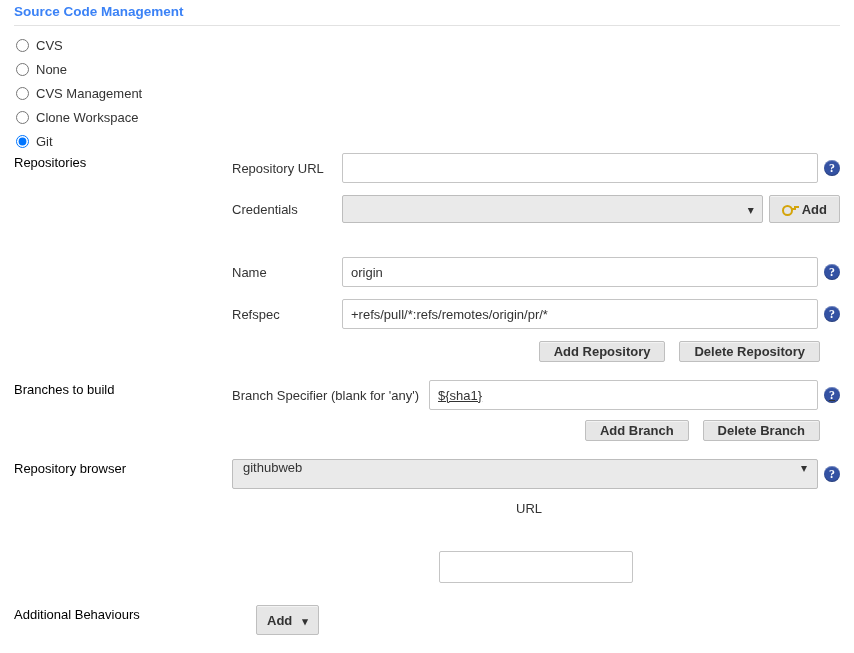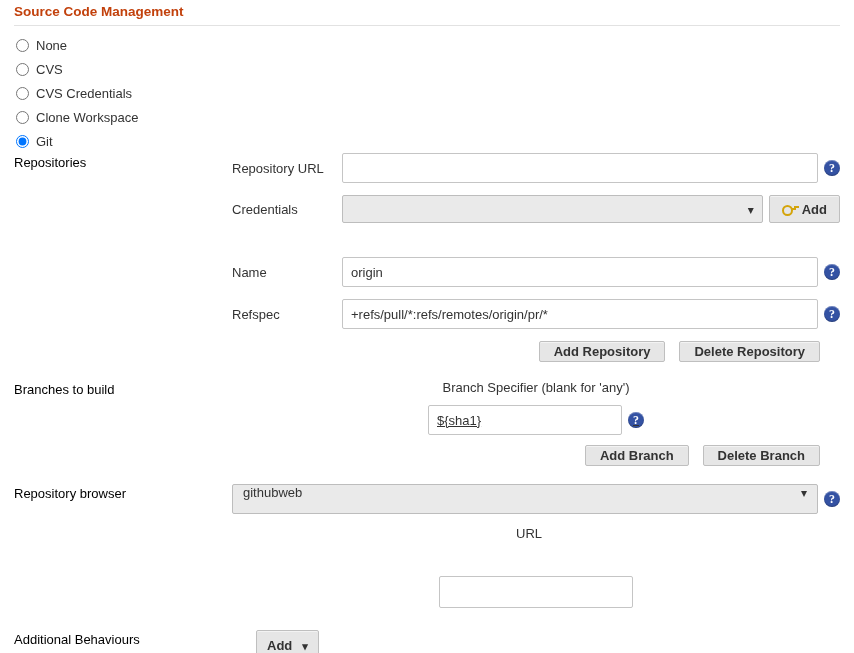--- a/index.html
+++ b/index.html
@@ -23,21 +23,21 @@
     font-family: Arial, Helvetica, sans-serif;
     font-size: 13px;
   }
   .page {
     width: 854px;
     padding: 4px 14px 18px 14px;
   }
   .section-title {
     font-weight: bold;
     font-size: 13.5px;
-    color: #c2410c;
+    color: #3b82f6;
     padding-bottom: 6px;
     border-bottom: 1px solid var(--divider);
     margin-bottom: 8px;
   }
 
   .radio-list {
     display: flex;
     flex-direction: column;
     gap: 9px;
     padding: 4px 0 0 2px;
@@ -179,21 +179,20 @@
     gap: 14px;
     justify-content: flex-end;
     padding-right: 20px;
     margin: 6px 0 18px 0;
   }
 
   .branch-row {
     display: flex;
     align-items: center;
     gap: 10px;
-    flex-direction: column;
   }
   .branch-label {
     font-size: 13px;
   }
 
   .repo-browser-select {
     flex: 1 1 auto;
     height: 30px;
     background: var(--select-bg);
     border: 1px solid #bdbdbd;
@@ -236,29 +235,29 @@
 </head>
 <body>
 
 <div class="page">
 
   <div class="section-title">Source Code Management</div>
 
   <div class="radio-list">
     <label class="radio-item">
       <input type="radio" name="scm" style="">
+      <span>CVS</span>
+    </label>
+    <label class="radio-item">
+      <input type="radio" name="scm" style="">
       <span>None</span>
     </label>
     <label class="radio-item">
       <input type="radio" name="scm" style="">
-      <span>CVS</span>
-    </label>
-    <label class="radio-item">
-      <input type="radio" name="scm" style="">
-      <span>CVS Credentials</span>
+      <span>CVS Management</span>
     </label>
     <label class="radio-item">
       <input type="radio" name="scm" style="">
       <span>Clone Workspace</span>
     </label>
     <label class="radio-item">
       <input type="radio" name="scm" checked="" style="">
       <span>Git</span>
     </label>
   </div>

